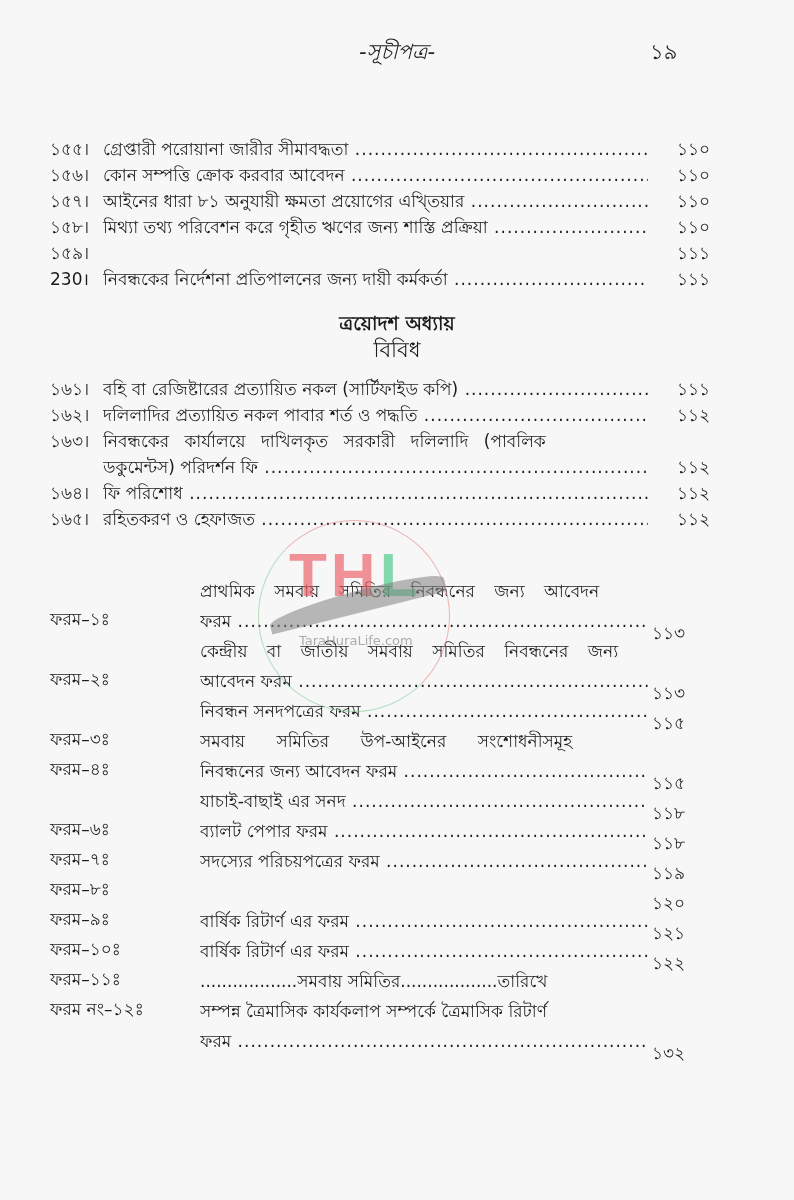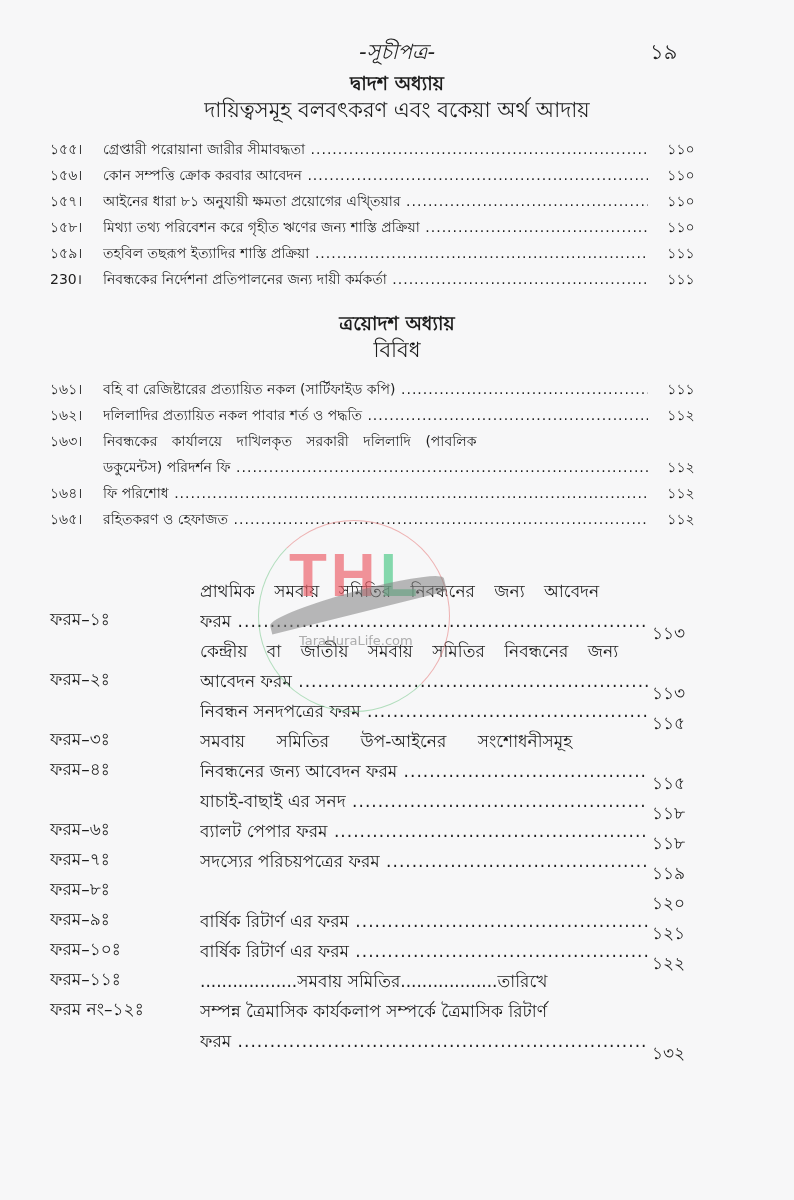--- a/index.html
+++ b/index.html
@@ -15,29 +15,29 @@
       position: absolute; top: 36px; left: 0; width: 794px; text-align: center;
       font-size: 21px; font-style: italic; color: #222;
     }
     .page-number {
       position: absolute; top: 36px; left: 650px; font-size: 21px; color: #222;
     }
     .chapter-block { position: absolute; left: 0; width: 794px; text-align: center; }
     .chapter-title { font-size: 19px; font-weight: bold; line-height: 26px; }
     .chapter-subtitle { font-size: 21px; line-height: 28px; }
     .toc { position: absolute; left: 50px; width: 660px; }
-    .row { position: relative; height: 26px; line-height: 26px; font-size: 14px; white-space: nowrap; }
+    .row { position: relative; height: 26px; line-height: 26px; font-size: 17px; white-space: nowrap; }
     .row .num { position: absolute; left: 0; width: 50px; }
     .row .text { position: absolute; left: 53px; right: 62px; overflow: hidden; }
     .row .text::after {
       content: " ................................................................................................................................................................................................................";
       letter-spacing: 1px;
     }
     .row .text.nodots::after { content: ""; }
-    .row .pg { position: absolute; right: 0; width: 58px; text-align: center; }
+    .row .pg { position: absolute; right: 0; width: 58px; text-align: right; }
     .row.cont .text { left: 53px; }
     .form-toc { position: absolute; left: 50px; width: 660px; }
     .frow { position: relative; height: 30px; line-height: 30px; font-size: 17px; white-space: nowrap; }
     .frow .flabel { position: absolute; left: 0; width: 130px; margin-top: 28px; }
     .frow .text { position: absolute; left: 150px; right: 62px; overflow: hidden; }
     .frow .text::after {
       content: " ................................................................................................................................................................................................................";
       letter-spacing: 1px;
     }
     .frow .text.nodots::after { content: ""; }
@@ -68,24 +68,20 @@
     }
   </style>
 </head>
 <body>
 
 <div class="page">
 
   <div class="header-title">-সূচীপত্র-</div>
   <div class="page-number">১৯</div>
 
-  <div class="chapter-block" style="top:70px;">
-    <div class="chapter-title">দ্বাদশ অধ্যায়</div>
-    <div class="chapter-subtitle">দায়িত্বসমূহ বলবৎকরণ এবং বকেয়া অর্থ আদায়</div>
-  </div>
 
   <div class="toc" style="top:136px;">
     <div class="row">
       <span class="num">১৫৫।</span>
       <span class="text">গ্রেপ্তারী পরোয়ানা জারীর সীমাবদ্ধতা</span>
       <span class="pg">১১০</span>
     </div>
     <div class="row">
       <span class="num">১৫৬।</span>
       <span class="text">কোন সম্পত্তি ক্রোক করবার আবেদন</span>
@@ -96,21 +92,20 @@
       <span class="text">আইনের ধারা ৮১ অনুযায়ী ক্ষমতা প্রয়োগের এখ্তিয়ার</span>
       <span class="pg">১১০</span>
     </div>
     <div class="row">
       <span class="num">১৫৮।</span>
       <span class="text">মিথ্যা তথ্য পরিবেশন করে গৃহীত ঋণের জন্য শাস্তি প্রক্রিয়া</span>
       <span class="pg">১১০</span>
     </div>
     <div class="row">
       <span class="num">১৫৯।</span>
-      <span class="text">তহবিল তছরূপ ইত্যাদির শাস্তি প্রক্রিয়া</span>
       <span class="pg">১১১</span>
     </div>
     <div class="row">
       <span class="num">230।</span>
       <span class="text">নিবন্ধকের নির্দেশনা প্রতিপালনের জন্য দায়ী কর্মকর্তা</span>
       <span class="pg">১১১</span>
     </div>
   </div>
 
   <div class="chapter-block" style="top:310px;text-align:center;">

